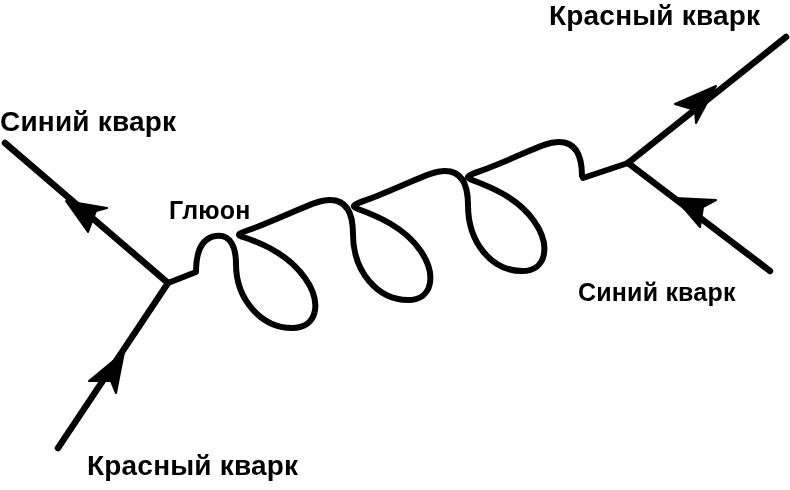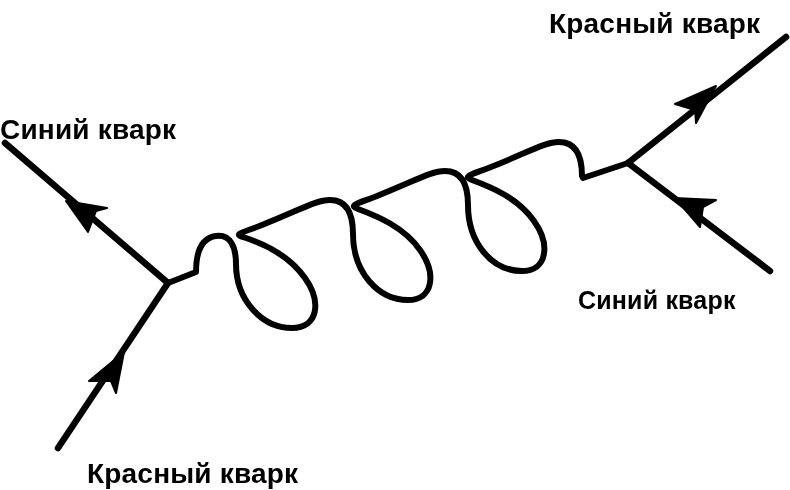--- a/index.html
+++ b/index.html
@@ -28,21 +28,20 @@
   }
   .diagram-label {
     position: absolute;
     font-family: "Liberation Sans", sans-serif;
     font-weight: bold;
     color: #000000;
     white-space: nowrap;
     letter-spacing: 0.2px;
     line-height: 1;
     user-select: none;
-    margin-top: 8px;
   }
   .lbl-big { font-size: 28px; }
   .lbl-mid { font-size: 25px; }
 
   
   #label-blue-out   { left: 0px;   top: 108px; }
   #label-red-out    { left: 549px; top: 2px;   }
   #label-gluon      { left: 169px; top: 198px; }
   #label-red-in     { left: 87px;  top: 452px; }
   #label-blue-in    { left: 578px; top: 280px; }
@@ -102,18 +101,19 @@
                C 577 142 582 158 582 176
                L 583 178
                L 628 163"></path>
     </g>
   </svg>
 
   <div class="diagram-label lbl-big" id="label-blue-out">Синий кварк</div>
 
   <div class="diagram-label lbl-big" id="label-red-out">Красный кварк</div>
 
+  <div class="diagram-label lbl-mid" id="label-gluon">Глюон</div>
 
   <div class="diagram-label lbl-big" id="label-red-in">Красный кварк</div>
 
   <div class="diagram-label lbl-mid" id="label-blue-in">Синий кварк</div>
 
 </div>
 
 </body></html>

